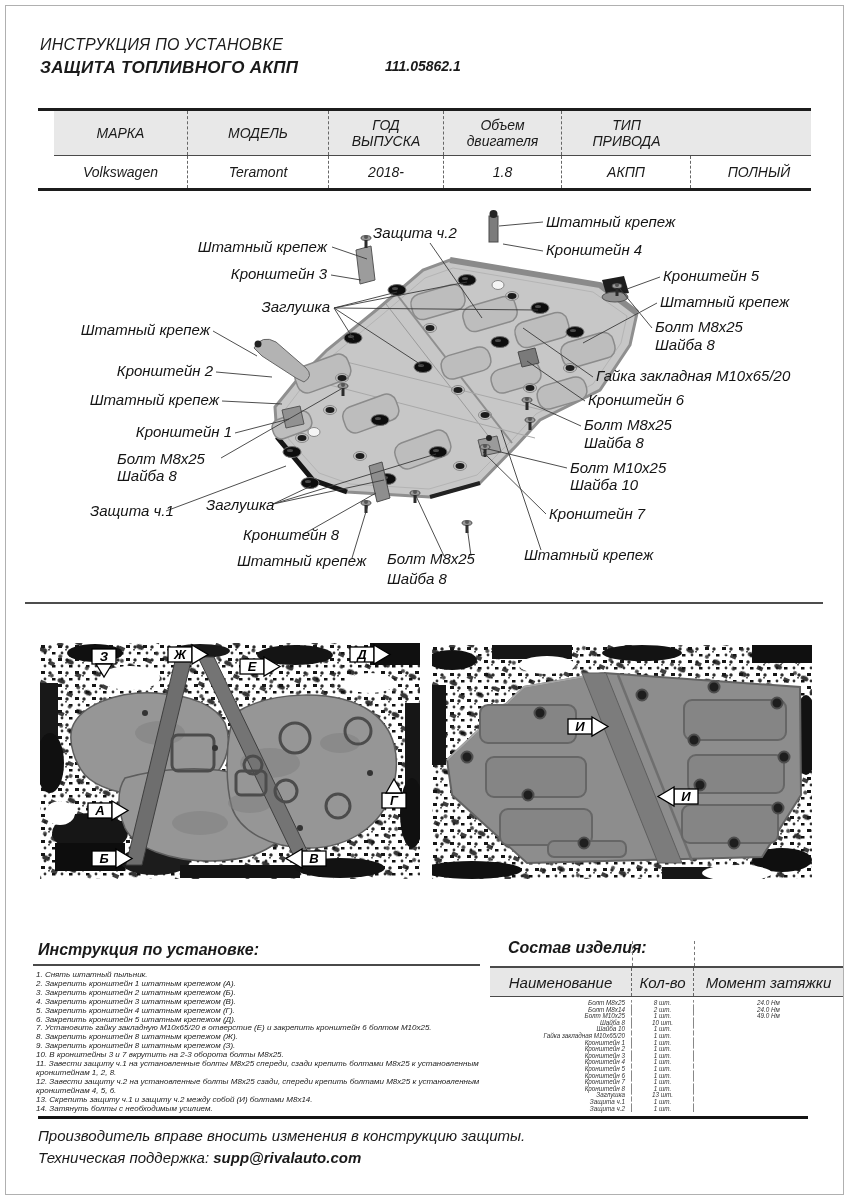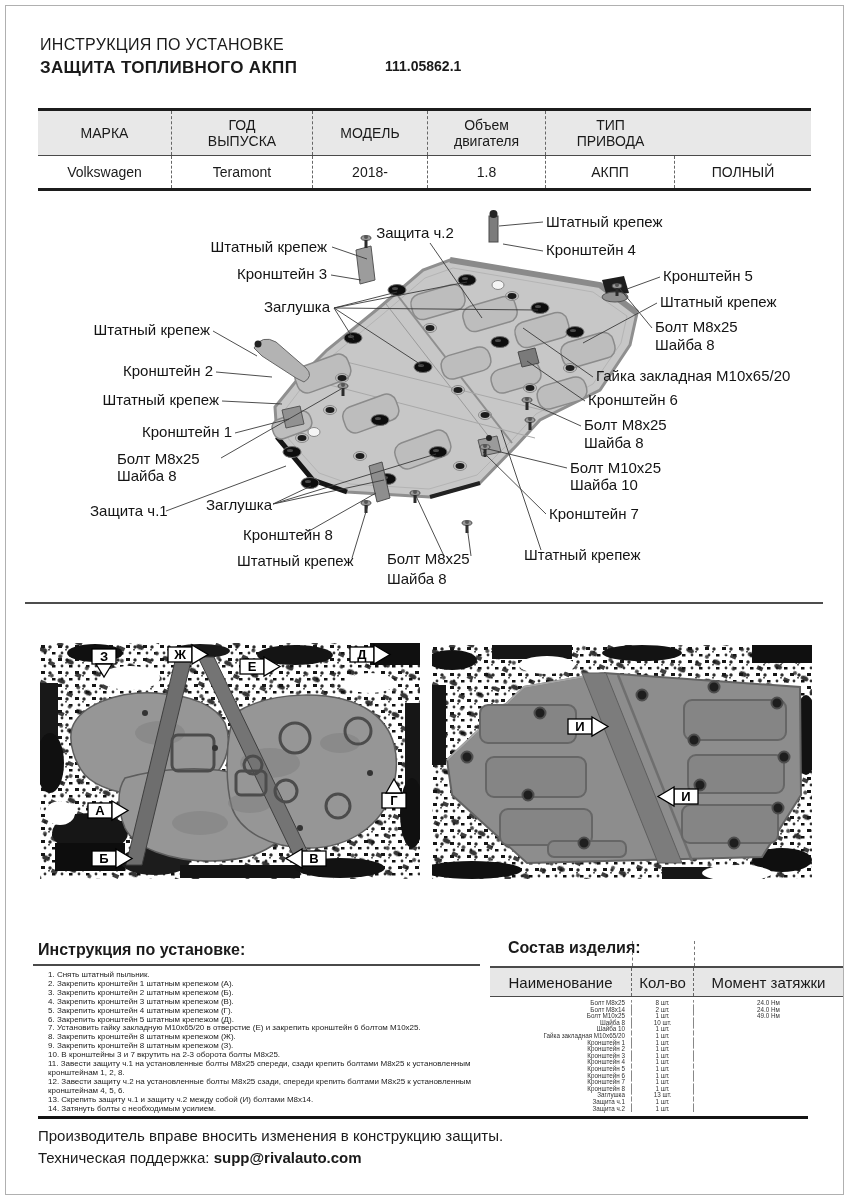--- a/index.html
+++ b/index.html
@@ -1,29 +1,29 @@
 <!DOCTYPE html>
 <html><head>
 <meta charset="utf-8">
 <style>
   html,body{margin:0;padding:0;background:#ffffff;}
   .page{position:relative;width:849px;height:1200px;background:#fff;overflow:hidden;
-        font-family:"Liberation Sans",sans-serif;color:#1a1a1a;}
+        font-family:"Liberation Sans",sans-serif;color:#1a1a1a;font-style:italic;}
   .page-frame{position:absolute;left:5px;top:5px;width:837px;height:1188px;
         border:1px solid #b0b0b0;pointer-events:none;}
 
   
   .hdr-doc{position:absolute;left:40px;top:36px;font-size:16px;letter-spacing:.3px;}
   .hdr-title{position:absolute;left:40px;top:58px;font-size:17px;font-weight:bold;letter-spacing:.3px;}
   .hdr-num{position:absolute;left:385px;top:58px;font-size:14px;font-weight:bold;}
 
   
   .spec{position:absolute;left:38px;top:108px;width:773px;
         border-top:3px solid #1c1c1c;border-bottom:3px solid #1c1c1c;}
-  .spec-row{display:grid;grid-template-columns:134px 141px 115px 118px 129px 136px;}
+  .spec-row{display:grid;grid-template-columns:134px 141px 115px 118px 129px 136px;margin-left:16px;}
   .spec-row.head{background:#e8e8e8;border-bottom:1px solid #4a4a4a;}
   .spec .cell{display:flex;align-items:center;justify-content:center;text-align:center;
         font-size:14px;border-right:1px dashed #666;padding:2px;}
   .spec .cell:last-child{border-right:none;}
   .spec-row.head .cell{height:40px;}
   .spec-row.data .cell{height:28px;}
   .spec .w2{max-width:80px;}
 
   
   .diagram{position:absolute;left:30px;top:200px;width:789px;height:402px;}
@@ -36,21 +36,21 @@
   
   .photo{position:absolute;}
   .photo-left{left:40px;top:643px;width:380px;height:236px;}
   .photo-right{left:432px;top:645px;width:380px;height:234px;}
   .photo svg{display:block;width:100%;height:100%;}
   .mk{font-size:13px;font-weight:bold;fill:#000;text-anchor:middle;font-family:"Liberation Sans",sans-serif;}
 
   
   .instr-title{position:absolute;left:38px;top:941px;font-size:16px;font-weight:bold;}
   .instr-rule{position:absolute;left:33px;top:964px;width:447px;border-top:2px solid #4a4a4a;}
-  .instr-list{position:absolute;left:36px;top:971px;width:452px;font-size:8px;line-height:8.9px;color:#222;margin-left:12px;}
+  .instr-list{position:absolute;left:36px;top:971px;width:452px;font-size:8px;line-height:8.9px;color:#222;}
 
   
   .parts-title{position:absolute;left:508px;top:939px;font-size:16px;font-weight:bold;}
   .parts-rule{position:absolute;left:490px;top:966px;width:353px;border-top:2px solid #4a4a4a;}
   .parts-dash{position:absolute;left:632px;top:941px;width:61px;height:25px;
         border-left:1px dashed #777;border-right:1px dashed #777;}
   .parts-table{position:absolute;left:490px;top:968px;width:353px;}
   .parts-head{display:grid;grid-template-columns:142px 62px 149px;background:#e7e7e7;
         border-bottom:1px solid #4a4a4a;}
   .parts-head .ph{font-size:15px;display:flex;align-items:center;justify-content:center;height:28px;}
@@ -72,24 +72,24 @@
 <div class="page">
   <div class="page-frame"></div>
 
   <div class="hdr-doc">ИНСТРУКЦИЯ ПО УСТАНОВКЕ</div>
   <div class="hdr-title">ЗАЩИТА ТОПЛИВНОГО АКПП</div>
   <div class="hdr-num">111.05862.1</div>
 
   <div class="spec">
     <div class="spec-row head">
       <div class="cell">МАРКА</div>
+      <div class="cell">МОДЕЛЬ</div>
       <div class="cell">
           <span class="w2">ГОД ВЫПУСКА</span>
         </div>
-      <div class="cell">МОДЕЛЬ</div>
       <div class="cell">Объем двигателя</div>
       <div class="cell">
           <span class="w2">ТИП ПРИВОДА</span>
         </div>
     </div>
     <div class="spec-row data">
       <div class="cell">Volkswagen</div>
       <div class="cell">Teramont</div>
       <div class="cell">2018-</div>
       <div class="cell">1.8</div>

